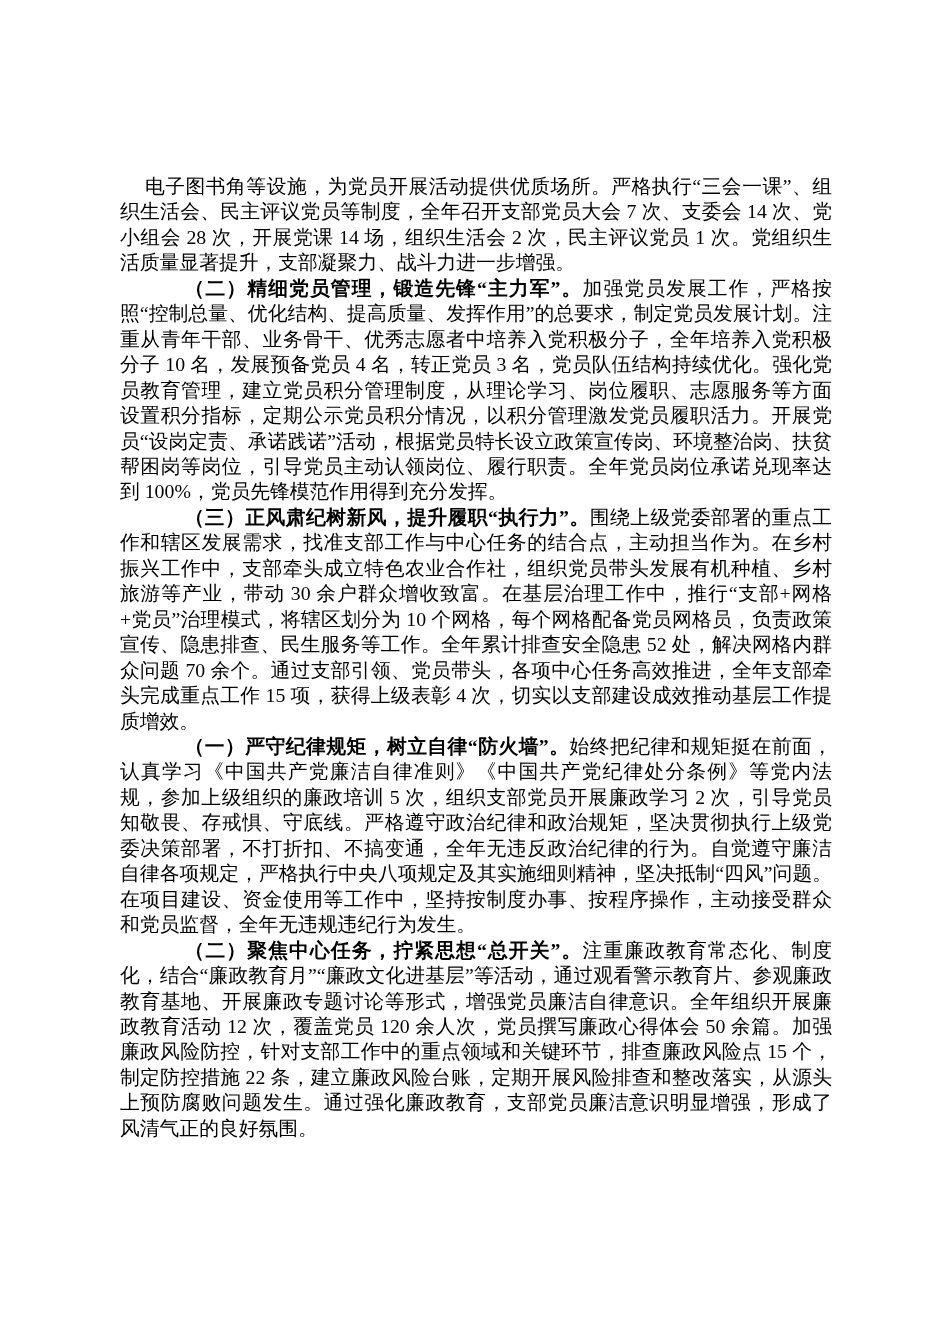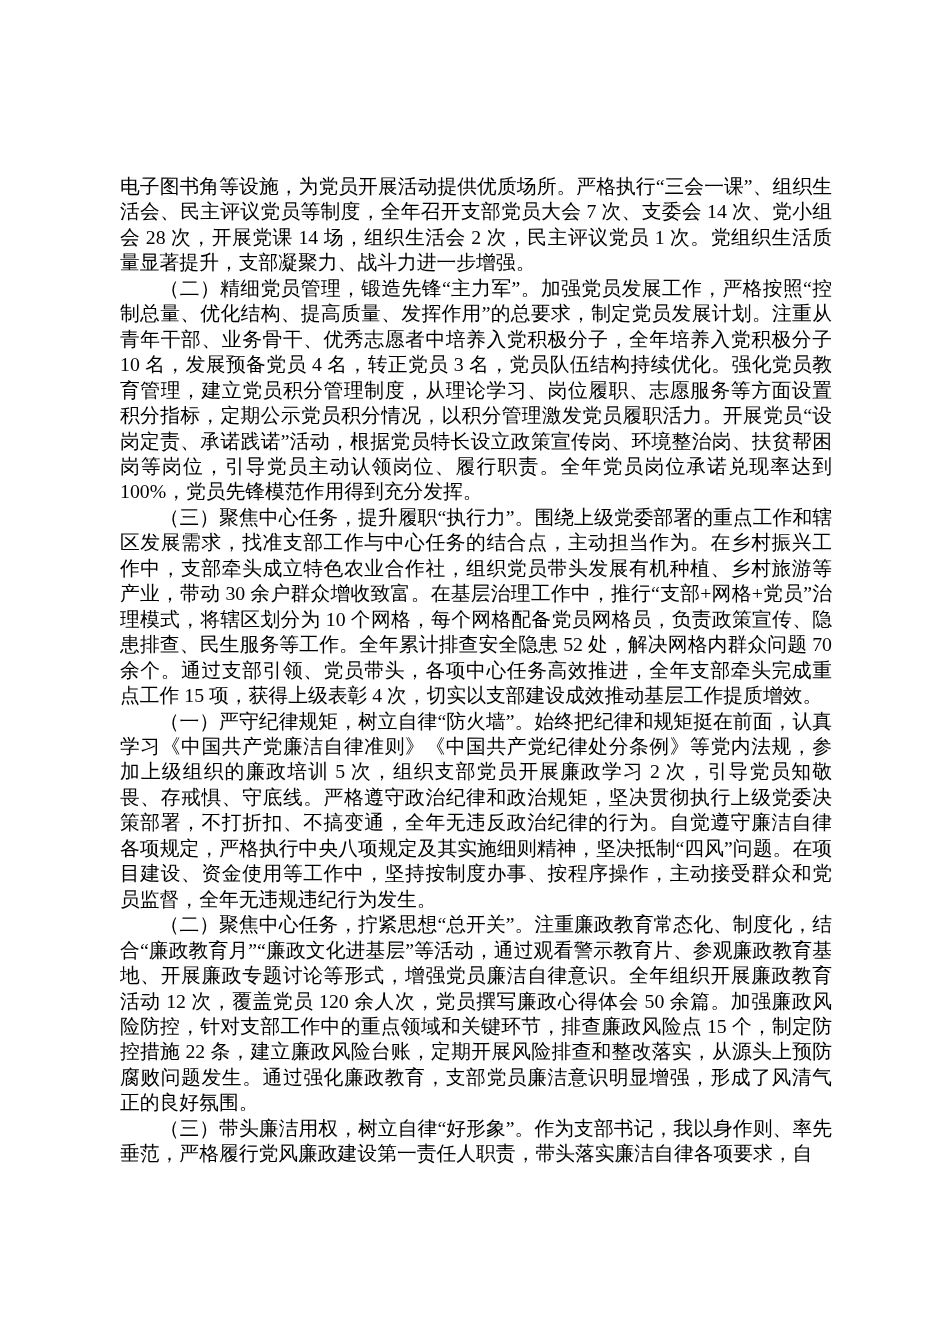--- a/index.html
+++ b/index.html
@@ -28,39 +28,39 @@
   }
   .para {
     margin: 0;
     padding: 0;
     text-indent: 2em;
   }
   .para.cont {
     text-indent: 0;
   }
   .lead {
-    font-weight: normal;
+    font-weight: bold;
+    margin-left: 25px;
   }
   .para.heading {
     font-weight: bold;
   }
 </style>
 </head>
 <body>
 
 <div class="page">
   <div class="content">
 
     <p class="para cont"><span class="lead"></span><span>电子图书角等设施，为党员开展活动提供优质场所。严格执行“三会一课”、组织生活会、民主评议党员等制度，全年召开支部党员大会 7 次、支委会 14 次、党小组会 28 次，开展党课 14 场，组织生活会 2 次，民主评议党员 1 次。党组织生活质量显著提升，支部凝聚力、战斗力进一步增强。</span></p>
 
     <p class="para"><span class="lead">（二）精细党员管理，锻造先锋“主力军”。</span><span>加强党员发展工作，严格按照“控制总量、优化结构、提高质量、发挥作用”的总要求，制定党员发展计划。注重从青年干部、业务骨干、优秀志愿者中培养入党积极分子，全年培养入党积极分子 10 名，发展预备党员 4 名，转正党员 3 名，党员队伍结构持续优化。强化党员教育管理，建立党员积分管理制度，从理论学习、岗位履职、志愿服务等方面设置积分指标，定期公示党员积分情况，以积分管理激发党员履职活力。开展党员“设岗定责、承诺践诺”活动，根据党员特长设立政策宣传岗、环境整治岗、扶贫帮困岗等岗位，引导党员主动认领岗位、履行职责。全年党员岗位承诺兑现率达到 100%，党员先锋模范作用得到充分发挥。</span></p>
 
-    <p class="para"><span class="lead">（三）聚焦中心任务，提升履职“执行力”。</span><span>围绕上级党委部署的重点工作和辖区发展需求，找准支部工作与中心任务的结合点，主动担当作为。在乡村振兴工作中，支部牵头成立特色农业合作社，组织党员带头发展有机种植、乡村旅游等产业，带动 30 余户群众增收致富。在基层治理工作中，推行“支部+网格+党员”治理模式，将辖区划分为 10 个网格，每个网格配备党员网格员，负责政策宣传、隐患排查、民生服务等工作。全年累计排查安全隐患 52 处，解决网格内群众问题 70 余个。通过支部引领、党员带头，各项中心任务高效推进，全年支部牵头完成重点工作 15 项，获得上级表彰 4 次，切实以支部建设成效推动基层工作提质增效。</span></p>
+    <p class="para"><span class="lead">（三）正风肃纪树新风，提升履职“执行力”。</span><span>围绕上级党委部署的重点工作和辖区发展需求，找准支部工作与中心任务的结合点，主动担当作为。在乡村振兴工作中，支部牵头成立特色农业合作社，组织党员带头发展有机种植、乡村旅游等产业，带动 30 余户群众增收致富。在基层治理工作中，推行“支部+网格+党员”治理模式，将辖区划分为 10 个网格，每个网格配备党员网格员，负责政策宣传、隐患排查、民生服务等工作。全年累计排查安全隐患 52 处，解决网格内群众问题 70 余个。通过支部引领、党员带头，各项中心任务高效推进，全年支部牵头完成重点工作 15 项，获得上级表彰 4 次，切实以支部建设成效推动基层工作提质增效。</span></p>
 
 
     <p class="para"><span class="lead">（一）严守纪律规矩，树立自律“防火墙”。</span><span>始终把纪律和规矩挺在前面，认真学习《中国共产党廉洁自律准则》《中国共产党纪律处分条例》等党内法规，参加上级组织的廉政培训 5 次，组织支部党员开展廉政学习 2 次，引导党员知敬畏、存戒惧、守底线。严格遵守政治纪律和政治规矩，坚决贯彻执行上级党委决策部署，不打折扣、不搞变通，全年无违反政治纪律的行为。自觉遵守廉洁自律各项规定，严格执行中央八项规定及其实施细则精神，坚决抵制“四风”问题。在项目建设、资金使用等工作中，坚持按制度办事、按程序操作，主动接受群众和党员监督，全年无违规违纪行为发生。</span></p>
 
     <p class="para"><span class="lead">（二）聚焦中心任务，拧紧思想“总开关”。</span><span>注重廉政教育常态化、制度化，结合“廉政教育月”“廉政文化进基层”等活动，通过观看警示教育片、参观廉政教育基地、开展廉政专题讨论等形式，增强党员廉洁自律意识。全年组织开展廉政教育活动 12 次，覆盖党员 120 余人次，党员撰写廉政心得体会 50 余篇。加强廉政风险防控，针对支部工作中的重点领域和关键环节，排查廉政风险点 15 个，制定防控措施 22 条，建立廉政风险台账，定期开展风险排查和整改落实，从源头上预防腐败问题发生。通过强化廉政教育，支部党员廉洁意识明显增强，形成了风清气正的良好氛围。</span></p>
 
-    <p class="para"><span class="lead">（三）带头廉洁用权，树立自律“好形象”。</span><span>作为支部书记，我以身作则、率先垂范，严格履行党风廉政建设第一责任人职责，带头落实廉洁自律各项要求，自</span></p>
 
   </div>
 </div>
 
 </body></html>

